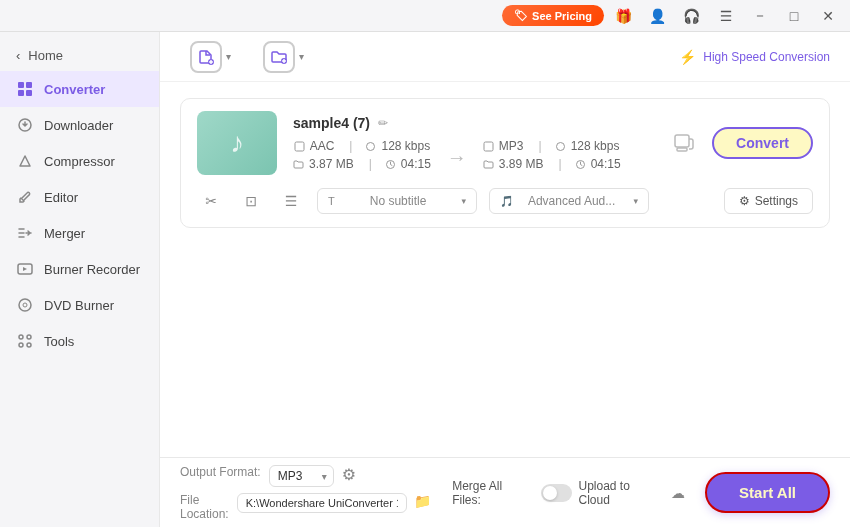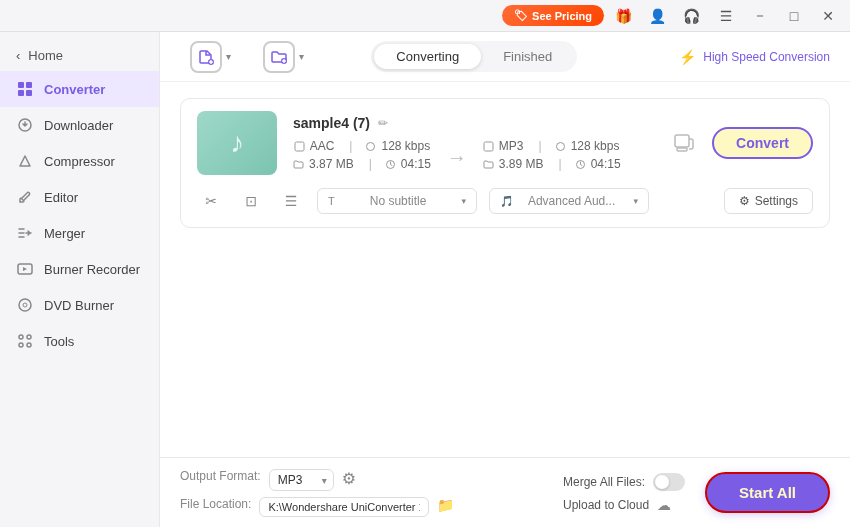--- a/index.html
+++ b/index.html
@@ -71,21 +71,21 @@
     .bottom-bar { height: 70px; border-top: 1px solid #e8e8e8; padding: 10px 20px; display: flex; align-items: center; gap: 20px; flex-shrink: 0; }
     .bottom-left { display: flex; flex-direction: column; gap: 6px; flex: 1; }
     .bottom-row { display: flex; align-items: flex-start; gap: 8px; font-size: 12px; color: #555; }
     .bottom-label { color: #888; }
     .format-select { border: 1px solid #ddd; border-radius: 6px; padding: 3px 24px 3px 8px; font-size: 12px; color: #333; background: #fff; cursor: pointer; appearance: none; -webkit-appearance: none; }
     .format-select-wrap { position: relative; display: inline-block; }
     .format-select-wrap::after { content: '▾'; position: absolute; right: 7px; top: 50%; transform: translateY(-50%); font-size: 10px; color: #888; pointer-events: none; }
     .location-input { border: 1px solid #ddd; border-radius: 6px; padding: 3px 8px; font-size: 11px; color: #333; background: #fff; min-width: 170px; }
     .folder-icon-btn { color: #888; cursor: pointer; font-size: 14px; }
 
-    .bottom-right { display: flex; flex-direction: column; gap: 6px; align-items: flex-start; }
+    .bottom-right { display: flex; gap: 6px; align-items: flex-start; }
     .merge-row { display: flex; align-items: center; gap: 8px; font-size: 12px; color: #555; }
     .toggle { width: 32px; height: 18px; background: #e0e0e0; border-radius: 9px; cursor: pointer; position: relative; }
     .toggle-knob { width: 14px; height: 14px; background: #fff; border-radius: 50%; position: absolute; top: 2px; left: 2px; box-shadow: 0 1px 3px rgba(0,0,0,0.2); }
     .upload-row { display: flex; align-items: center; gap: 8px; font-size: 12px; color: #555; }
     .cloud-icon { color: #888; font-size: 14px; }
 
     .start-all-btn { background: #7b5ce5; color: #fef9c3; border: 2px solid #c00; border-radius: 22px; padding: 10px 32px; font-size: 15px; font-weight: 700; cursor: pointer; white-space: nowrap; margin-left: auto; box-shadow: 0 2px 8px rgba(123,92,229,0.3); }
   </style>
 </head>
 <body>
@@ -217,24 +217,20 @@
         <div class="add-icon">
           <svg width="18" height="18" viewBox="0 0 18 18" fill="none">
               <path d="M2 5a1 1 0 011-1h4l2 2h6a1 1 0 011 1v6a1 1 0 01-1 1H3a1 1 0 01-1-1V5z" stroke="#7b5ce5" stroke-width="1.5"></path>
               <circle cx="14" cy="13" r="3" fill="#7b5ce5"></circle>
               <path d="M14 11.5v3M12.5 13h3" stroke="#fff" stroke-width="1.5" stroke-linecap="round"></path>
             </svg>
         </div>
         <span style="color:#888;font-size:10px;">▾</span>
       </button>
 
-      <div class="tab-group">
-        <button class="tab-btn active">Converting</button>
-        <button class="tab-btn inactive">Finished</button>
-      </div>
 
       <div class="speed-info">
         <span style="font-size:14px;">⚡</span>
         <span>High Speed Conversion</span>
       </div>
     </div>
 
     <div class="file-area">
       <div class="file-card">
 

